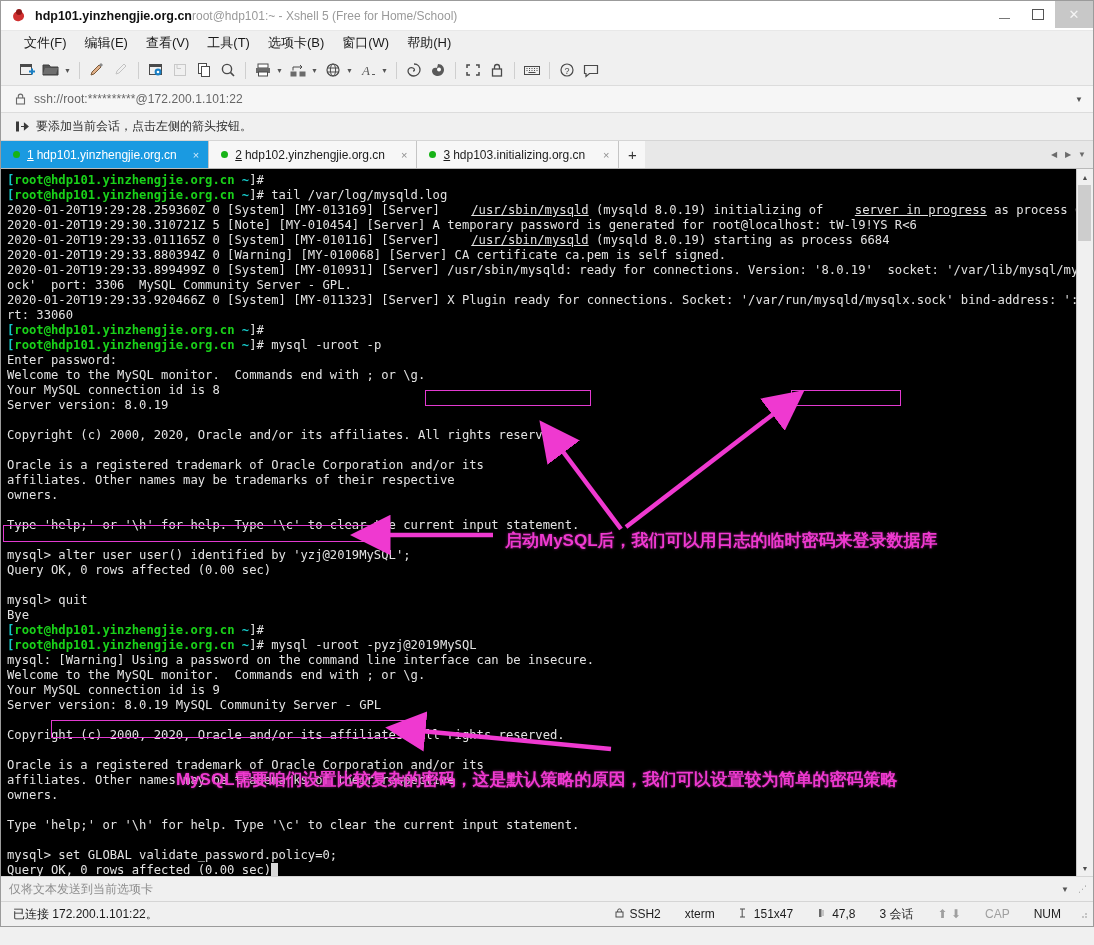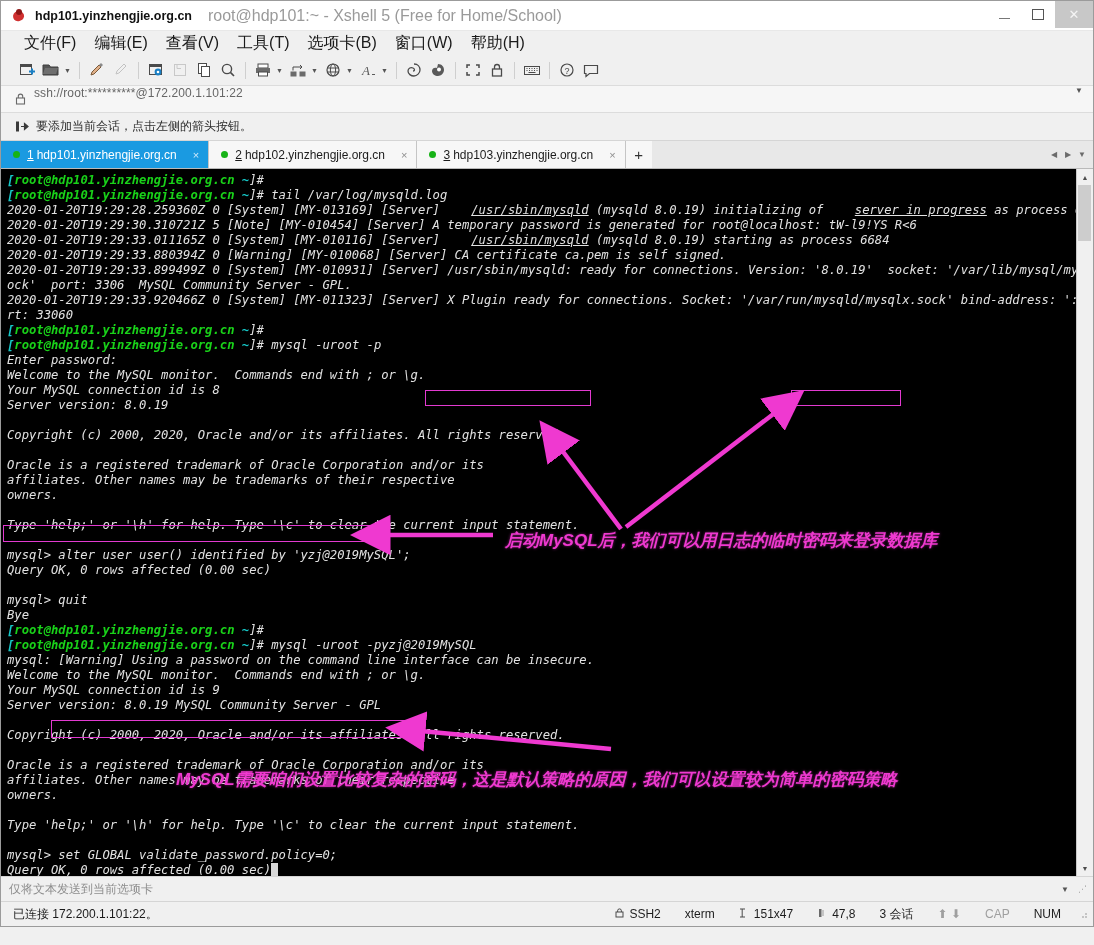--- a/index.html
+++ b/index.html
@@ -30,52 +30,52 @@
   .app-icon .g1{
     position:absolute;left:2px;top:3px;width:11px;height:10px;
     background:#d03030;border-radius:50% 50% 45% 45%;
     transform:rotate(-18deg);
   }
   .app-icon .g2{
     position:absolute;left:5px;top:1px;width:6px;height:6px;
     background:#8c1616;border-radius:50%;
   }
   .title-main{font-weight:bold;font-size:12.5px;color:#111;}
-  .title-sub{color:#9a9a9a;font-size:16px;margin-left:16px;}
+  .title-sub{color:#9a9a9a;font-size:12px;}
   .wincontrols{position:absolute;right:0;top:0;height:28px;display:flex;}
   .wc{width:34px;height:27px;display:flex;align-items:center;justify-content:center;
       font-size:12px;color:#3a3a3a;}
   .wc.min .bar{width:11px;height:1px;background:#777;margin-top:7px;}
   .wc.max .sq{width:10px;height:9px;border:1.3px solid #555;}
   .wc.close{background:#c8c8c8;color:#fff;width:38px;}
   .wc.close span{font-size:13px;color:#f4f4f4;line-height:1;}
 
   
   .menubar{
     height:24px;flex:0 0 24px;display:flex;align-items:center;
     background:#f0f0f0;padding-left:14px;
   }
-  .menuitem{padding:2px 9px;font-size:16px;color:#1a1a1a;white-space:nowrap;}
+  .menuitem{padding:2px 9px;font-size:13px;color:#1a1a1a;white-space:nowrap;}
 
   
   .toolbar{
     height:30px;flex:0 0 30px;display:flex;align-items:center;
     background:#f0f0f0;padding-left:14px;border-bottom:1px solid #dcdcdc;
   }
   .tbtn{width:22px;height:22px;display:flex;align-items:center;justify-content:center;
         margin:0 1px;color:#4a4a4a;}
   .tbtn svg{display:block;}
   .tcaret{width:9px;height:22px;display:flex;align-items:center;justify-content:center;
           font-size:7px;color:#555;margin-right:2px;}
   .tsep{width:1px;height:17px;background:#cfcfcf;margin:0 5px;}
   .tbtn.dim{opacity:.38;}
 
   
   .urlbar{
-    height:26px;flex:0 0 26px;display:flex;
+    height:26px;flex:0 0 26px;display:flex;align-items:center;
     background:#f6f6f6;border-bottom:1px solid #dcdcdc;padding-left:14px;
     position:relative;
   }
   .lockico{margin-right:8px;display:flex;align-items:center;}
   .urltext{color:#666;font-size:12px;letter-spacing:.1px;}
   .urlcaret{position:absolute;right:10px;font-size:8px;color:#555;}
 
   
   .hintbar{
     height:27px;flex:0 0 27px;display:flex;align-items:center;
@@ -98,21 +98,21 @@
   .tab .dot{width:7px;height:7px;border-radius:50%;background:#17b317;margin-right:7px;flex:0 0 7px;}
   .tab .num{text-decoration:underline;margin-right:3px;}
   .tab .tclose{margin-left:auto;padding-left:16px;font-size:11px;color:#8e8e8e;}
   .tab.active .tclose{color:#cfe9fa;}
   .tabadd{width:26px;display:flex;align-items:center;justify-content:center;
           font-size:15px;color:#333;background:#f7f7f7;}
   .tabnav{margin-left:auto;display:flex;align-items:center;padding-right:4px;background:#e8e8e8;}
   .tabnav span{width:14px;text-align:center;font-size:8px;color:#6b6b6b;}
 
   
-  .termwrap{flex:1 1 auto;display:flex;background:#5eead4;position:relative;min-height:0;font-style:italic;}
+  .termwrap{flex:1 1 auto;display:flex;background:#5eead4;position:relative;min-height:0;}
   .terminal{
     flex:1 1 auto;background:#000000;position:relative;overflow:hidden;
     font-family:"DejaVu Sans Mono","Liberation Mono",monospace;
     font-size:12.2px;line-height:15px;
     padding:4px 0 0 6px;
     color:#d8d8d8;
     white-space:pre;
   }
   .terminal .ln{height:15px;}
   .c-white{color:#e2e2e2;}
@@ -356,21 +356,21 @@
     </div>
     <div class="tab">
       <span class="dot"></span>
       <span class="num">2</span>
       <span>hdp102.yinzhengjie.org.cn</span>
       <span class="tclose">×</span>
     </div>
     <div class="tab">
       <span class="dot"></span>
       <span class="num">3</span>
-      <span>hdp103.yinzhengjie.org.cn</span>
+      <span>hdp103.initializing.org.cn</span>
       <span class="tclose">×</span>
     </div>
     <div class="tabadd">+</div>
     <div class="tabnav">
       <span>◀</span>
       <span>▶</span>
       <span>▼</span>
     </div>
   </div>
 

